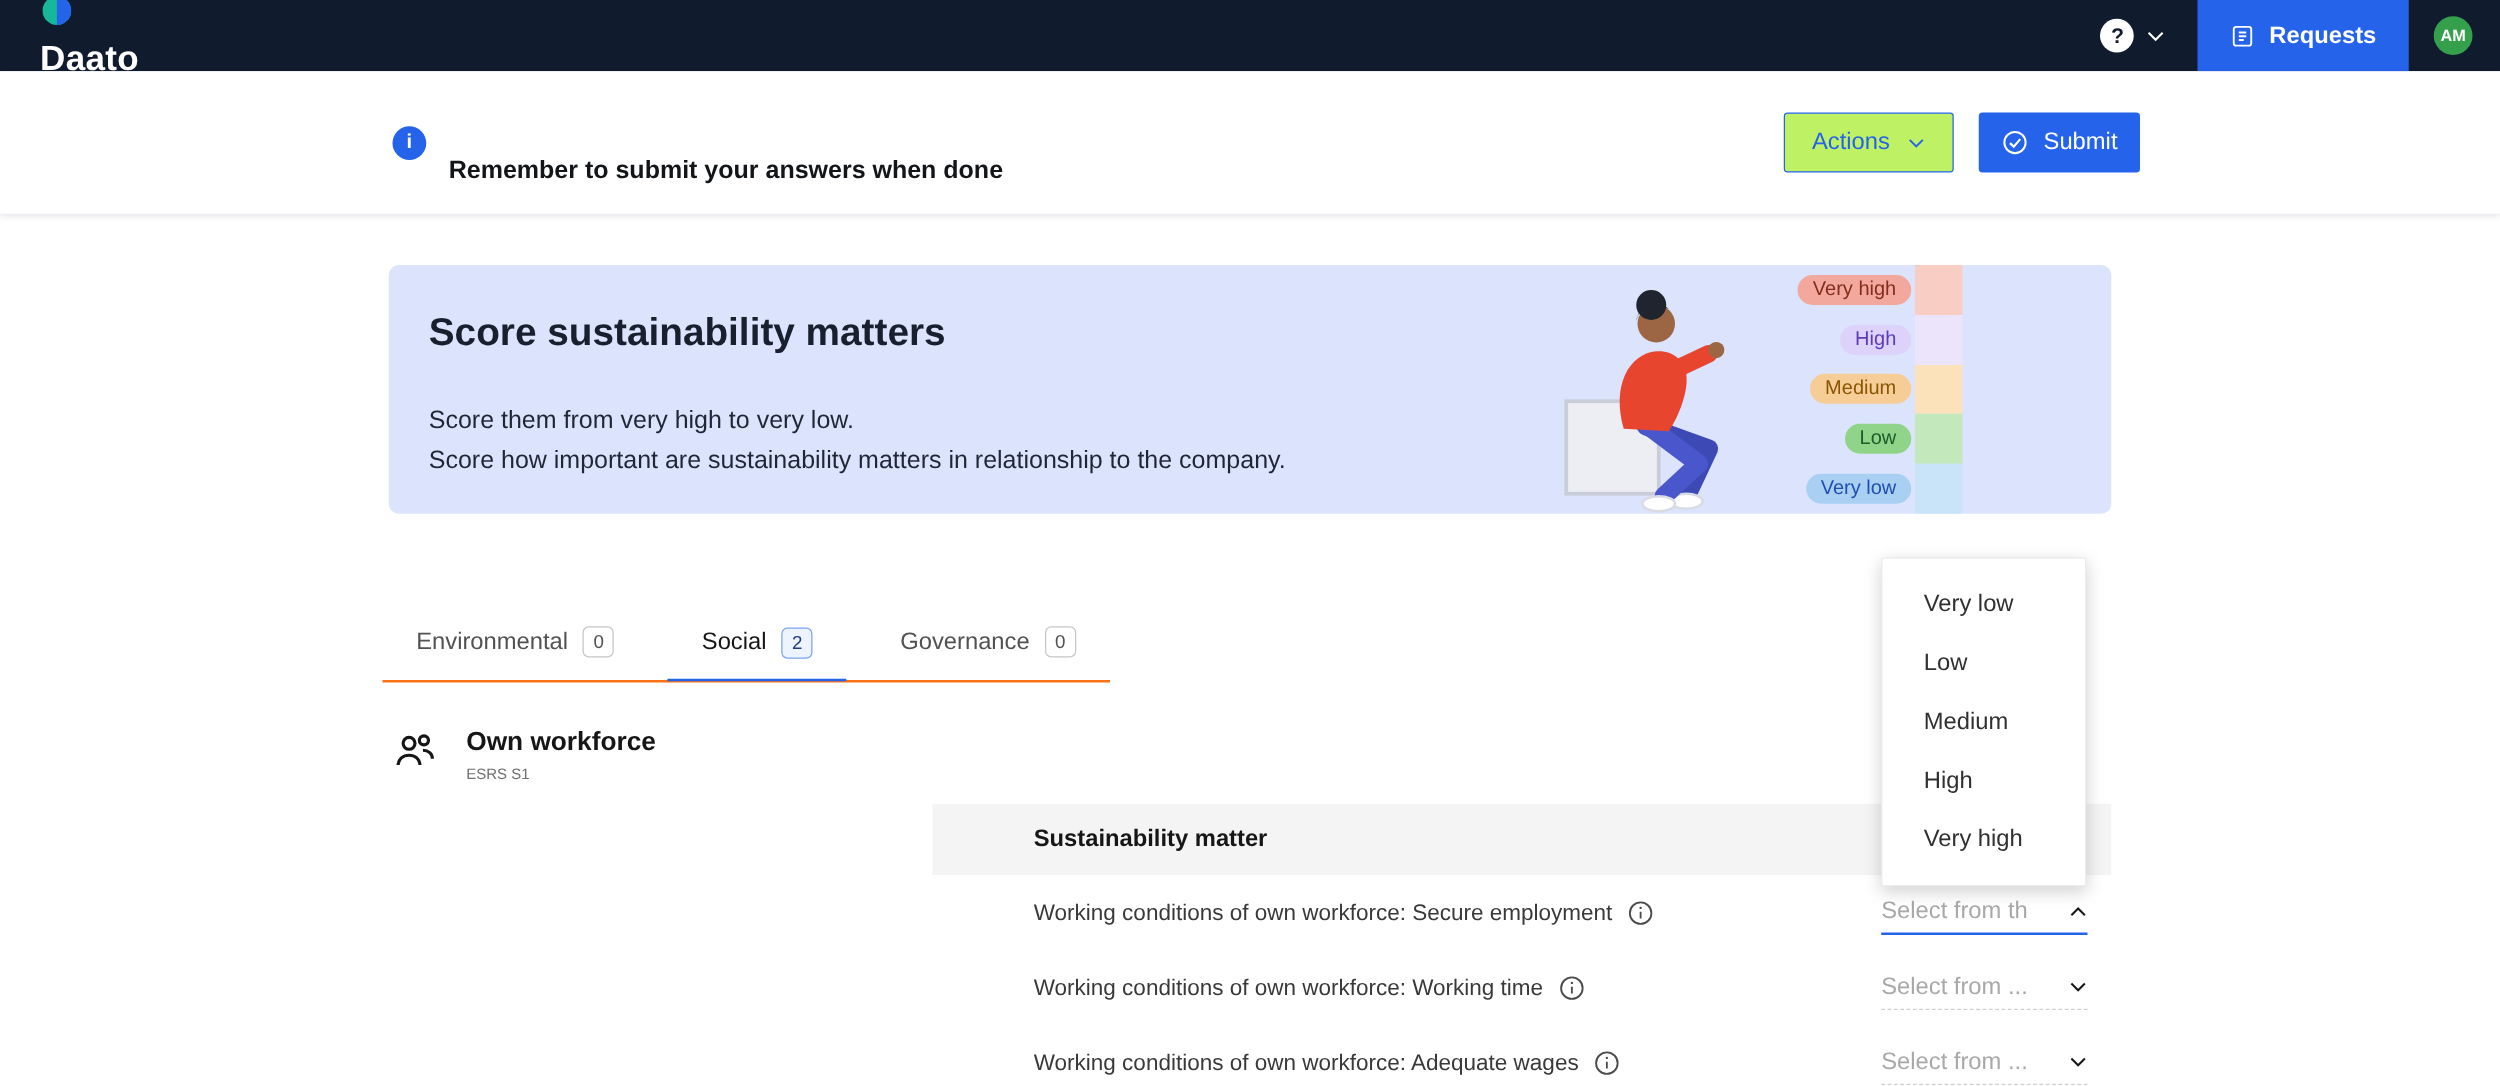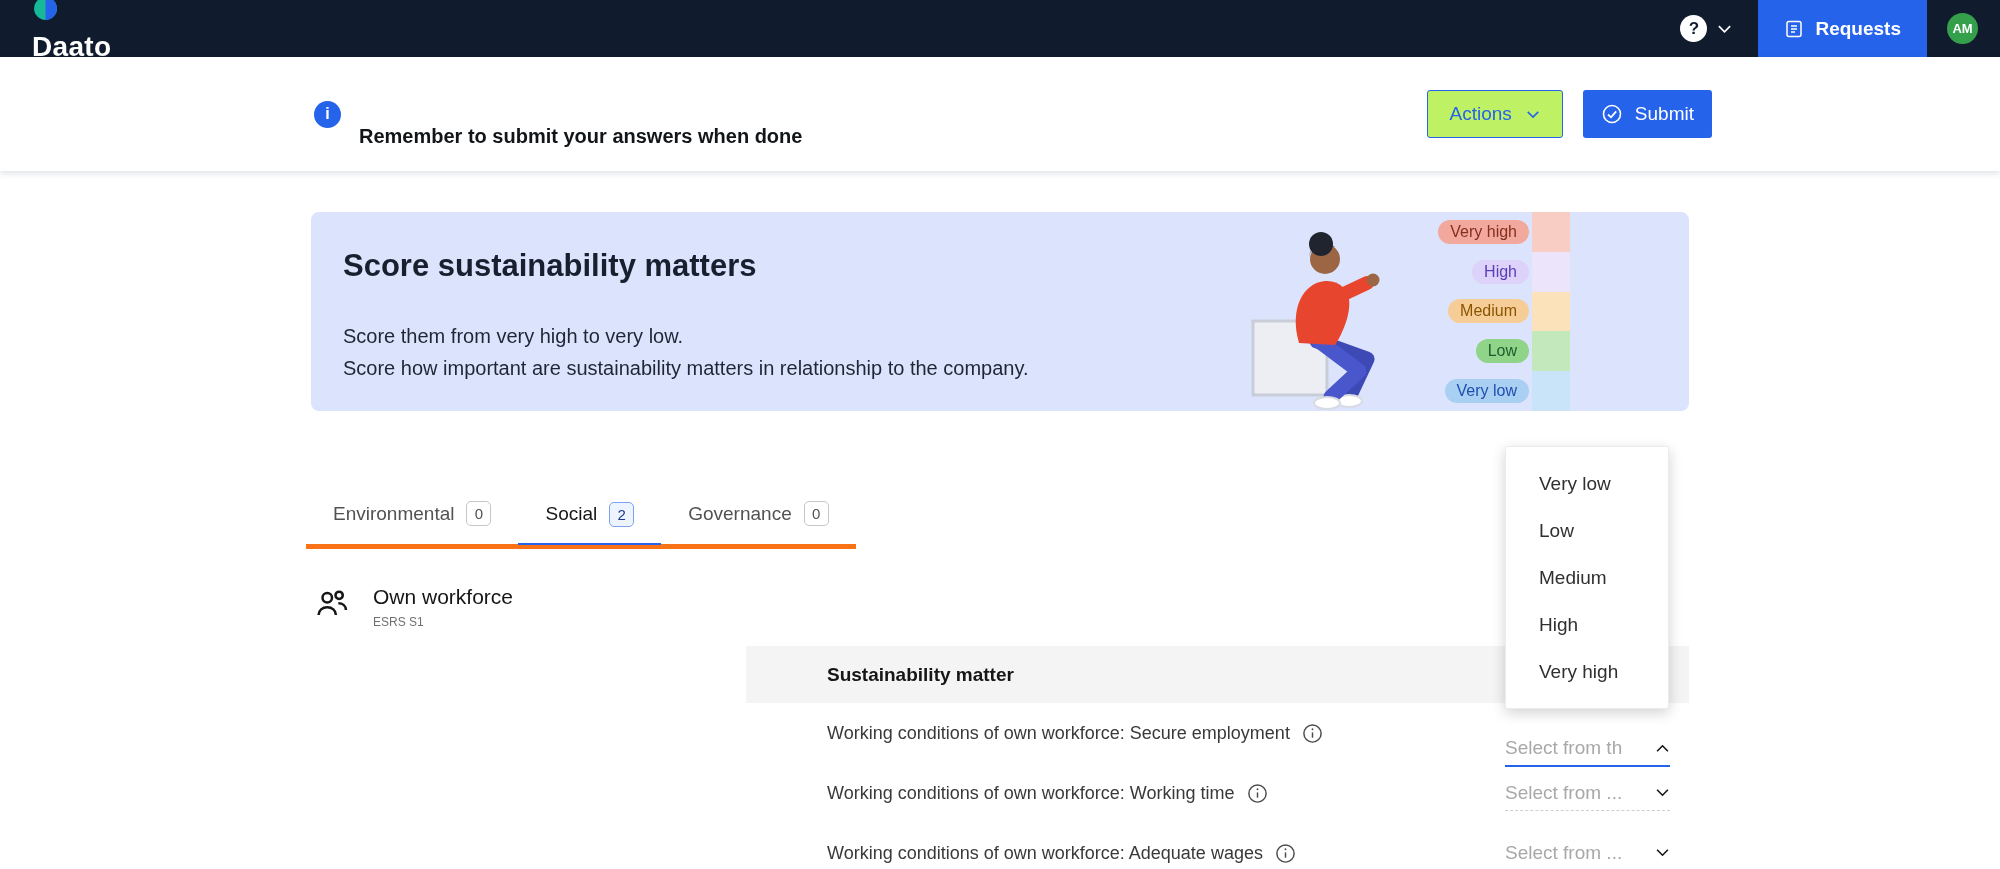--- a/index.html
+++ b/index.html
@@ -32,40 +32,40 @@
   .banner { position:relative; margin:41px 311px 0; height:199px; background:var(--banner-bg,#dbe4fc); border-radius:8px; padding:36px 0 0 32px; overflow:hidden; }
   .banner h1 { font-size:31px; font-weight:600; color:#18202f; }
   .banner-body { margin-top:36px; font-size:20px; line-height:32px; color:#1f2636; }
   .illustration { position:absolute; right:270px; bottom:0; }
   .scale { position:absolute; top:0; right:119px; bottom:0; display:flex; flex-direction:column; }
   .scale-row { flex:1; display:flex; align-items:center; }
   .pill { font-size:16px; padding:3px 12px; border-radius:12px; margin-left:auto; margin-right:3px; white-space:nowrap; }
   .scale-bar { width:38px; align-self:stretch; }
 
   
-  .tabs { display:flex; width:fit-content; margin:90px 0 16px 306px; border-bottom:5px solid #f97316; }
+  .tabs { display:flex; width:fit-content; margin:90px 0 16px 306px; border-bottom:2px solid #f97316;gap:16px; }
   .tab { display:flex; align-items:center; gap:12px; padding:0 27px 18px; font-size:19px; color:#525252; cursor:pointer; }
   .tab.active { color:#161616; border-bottom:2px solid var(--accent,#2563eb); margin-bottom:-1px; padding-bottom:16px; }
   .badge { min-width:25px; height:25px; padding:0 4px; border:1px solid #c6c6c6; background:#fff; border-radius:5px; font-size:15px; color:#525252; display:flex; align-items:center; justify-content:center; }
   .tab.active .badge { border-color:#7ba3f2; background:#eef4ff; color:#1e3a8a; }
 
   
   .content { display:flex; margin:26px 311px 0; }
   .content-left { width:435px; display:flex; gap:22px; padding-left:2px; padding-top:10px; }
-  .section-title { font-size:21px; font-weight:400; color:#161616; }
+  .section-title { font-size:21px; font-weight:700; color:#161616; }
   .section-sub { font-size:12px; color:#6f6f6f; margin-top:6px; }
   .content-right { flex:1; min-width:0; }
   .thead { margin-top:71px; height:57px; background:var(--table-header-bg,#f4f4f4); display:flex; align-items:center; padding-left:81px; font-size:19px; font-weight:700; color:#161616; }
   .trow { height:60px; display:flex; align-items:center; padding-left:81px; font-size:18px; color:#393939; position:relative; }
   .info-icon { margin-left:12px; display:flex; cursor:pointer; }
   .select { position:absolute; right:19px; top:12px; width:165px; height:36px; display:flex; align-items:center; cursor:pointer; }
   .select-text { color:#a8a8a8; font-size:19px; white-space:nowrap; overflow:hidden; flex:1; }
   .select .caret { flex:none; margin-left:6px; display:flex; }
   .caret.up svg { transform:rotate(180deg); }
-  .select.open { border-bottom:2px solid var(--accent,#2563eb);margin-top:16px; }
+  .select.open { border-bottom:2px solid var(--accent,#2563eb); }
   .select.closed { border-bottom:1px dashed #cfcfcf; }
 
   
   .dropdown { position:absolute; left:1505px; top:446px; width:164px; background:#fff; border:1px solid #ececec; box-shadow:0 4px 14px rgba(0,0,0,.18); padding:13px 0; z-index:50; border-radius:2px; }
   .option { height:47px; display:flex; align-items:center; padding-left:33px; font-size:19px; color:#303030; cursor:pointer; }
 </style>
 </head>
 <body>
 
 <header class="navbar">

